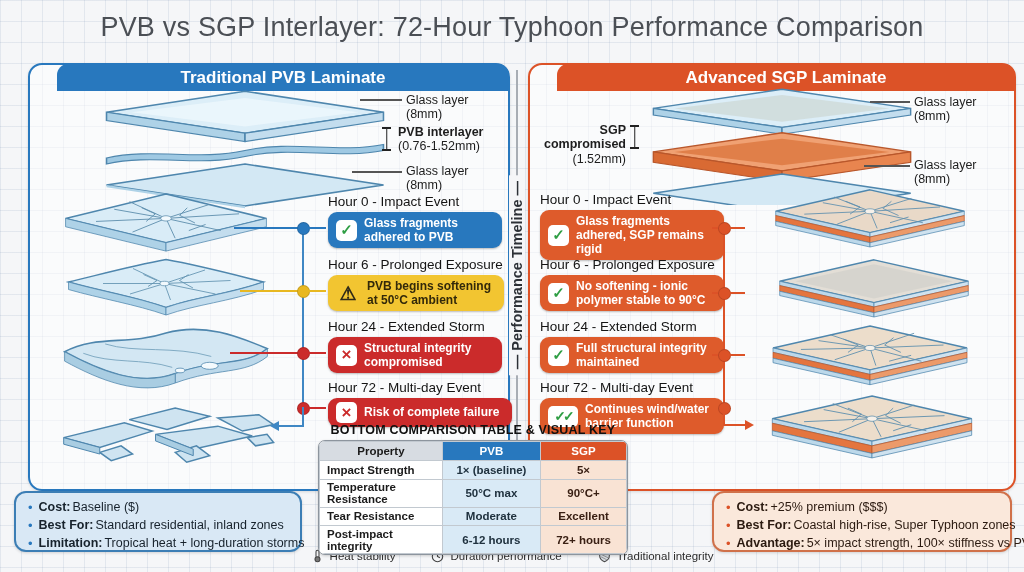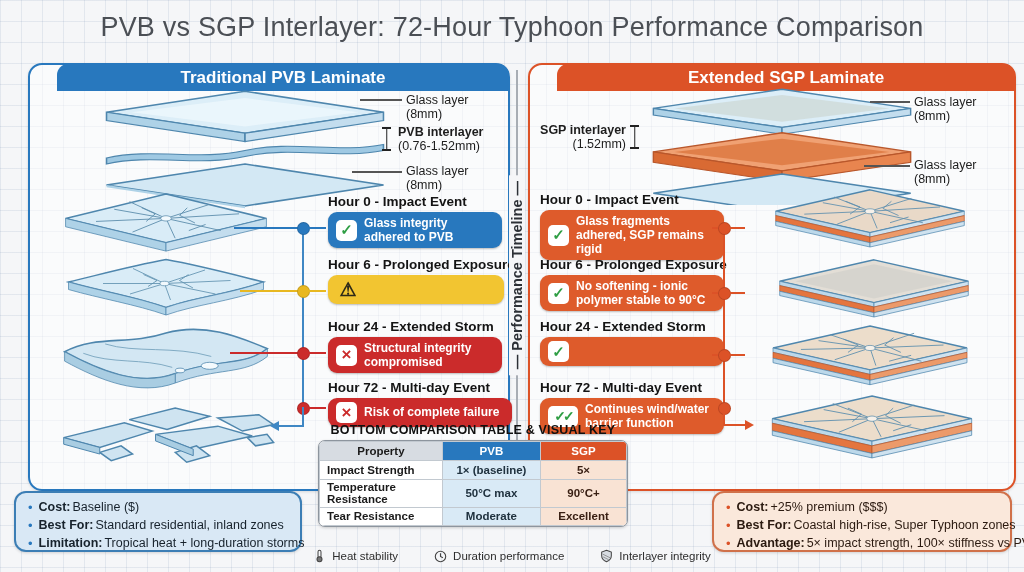--- a/index.html
+++ b/index.html
@@ -22,21 +22,21 @@
   .panel.pvb .panel-header{background:#2878BE;}
   .panel.sgp .panel-header{background:#DC5227;}
   .abs{position:absolute;}
   
   .lbl{position:absolute;font-size:12.5px;color:#1d1d1d;line-height:1.15;}
   .lbl b{font-size:12.5px;}
   .lline{position:absolute;height:1.5px;background:#555;}
   .dim{position:absolute;width:9px;height:20px;border-top:2px solid #222;border-bottom:2px solid #222;}
   .dim::before{content:"";position:absolute;left:50%;top:0;bottom:0;width:1.5px;background:#222;transform:translateX(-50%);}
   
-  .ev-title{position:absolute;font-size:13.5px;font-weight:bold;color:#141414;white-space:nowrap;}
+  .ev-title{position:absolute;font-size:13.5px;font-weight:normal;color:#141414;white-space:nowrap;}
   .badge{position:absolute;border-radius:9px;display:flex;align-items:center;gap:7px;
     padding:4px 8px;box-shadow:0 1px 2px rgba(0,0,0,.25);}
   .btext{font-size:12px;font-weight:bold;line-height:1.18;}
   .b-blue{background:#2878BE;} .b-blue .btext{color:#fff;}
   .b-yellow{background:#F2C531;} .b-yellow .btext{color:#33290a;}
   .b-red{background:#CB2B2B;} .b-red .btext{color:#fff;}
   .b-orange{background:#DE5B2B;} .b-orange .btext{color:#fff;}
   .bicon{flex:0 0 auto;width:21px;height:21px;background:#fff;border-radius:5px;
     display:flex;align-items:center;justify-content:center;font-weight:bold;font-size:15px;}
   .ic-check{color:#2F9E44;}
@@ -191,26 +191,27 @@
     <div class="seg" style="left:276px;top:287px;width:20px;background:#CB2B2B;"></div>
     <div class="dot" style="left:267px;top:337px;background:#CB2B2B;"></div>
     <div class="seg" style="left:276px;top:342px;width:20px;background:#CB2B2B;"></div>
     <div class="vseg" style="left:272px;top:342px;height:20px;background:#3f87c4;"></div>
     <div class="seg" style="left:248px;top:360px;width:26px;background:#3f87c4;"></div>
     <div class="arrow-l" style="left:240px;top:356px;border-right:9px solid #3f87c4;"></div>
 
     <div class="ev-title" style="left:298px;top:129px;">Hour 0 - Impact Event</div>
     <div class="badge b-blue" style="left:298px;top:147px;width:158px;">
       <span class="bicon ic-check">✓</span>
-      <span class="btext">Glass integrity adhered to PVB</span>
+      <span class="btext">Glass fragments adhered to PVB</span>
     </div>
 
     <div class="ev-title" style="left:298px;top:192px;">Hour 6 - Prolonged Exposure</div>
     <div class="badge b-yellow" style="left:298px;top:210px;width:160px;">
       <span class="bicon ic-warn">⚠</span>
+      <span class="btext">PVB begins softening at 50°C ambient</span>
     </div>
 
     <div class="ev-title" style="left:298px;top:254px;">Hour 24 - Extended Storm</div>
     <div class="badge b-red" style="left:298px;top:272px;width:158px;">
       <span class="bicon ic-x">×</span>
       <span class="btext">Structural integrity compromised</span>
     </div>
 
     <div class="ev-title" style="left:298px;top:315px;">Hour 72 - Multi-day Event</div>
     <div class="badge b-red" style="left:298px;top:333px;width:168px;">
@@ -218,36 +219,36 @@
       <span class="btext">Risk of complete failure</span>
     </div>
   </section>
 
   <div class="axis-line"></div>
   <div class="axis-label">
     <span>— Performance Timeline —</span>
   </div>
 
   <section class="panel sgp">
-    <header class="panel-header">Extended SGP Laminate</header>
+    <header class="panel-header">Advanced SGP Laminate</header>
 
     <svg class="abs" style="left:108px;top:22px;" width="288" height="118" viewBox="0 0 300 160" preserveAspectRatio="none">
       <polygon points="150,3 284,29 150,55 16,29" fill="#dceef8" stroke="#4e86ad" stroke-width="2"></polygon>
       <polygon points="150,11 262,29 150,47 38,29" fill="#cfdbd9" opacity="0.85"></polygon>
       <polygon points="16,29 150,55 150,64 16,38" fill="#aed2e7" stroke="#4e86ad" stroke-width="1.5"></polygon>
       <polygon points="150,55 284,29 284,38 150,64" fill="#c3ddee" stroke="#4e86ad" stroke-width="1.5"></polygon>
       <polygon points="150,62 284,88 150,114 16,88" fill="#f0a173" stroke="#b9572b" stroke-width="2"></polygon>
       <polygon points="150,70 262,88 150,106 38,88" fill="#e07f49"></polygon>
       <polygon points="16,88 150,114 150,128 16,102" fill="#d96a33" stroke="#b9572b" stroke-width="1.5"></polygon>
       <polygon points="150,114 284,88 284,102 150,128" fill="#e8854f" stroke="#b9572b" stroke-width="1.5"></polygon>
       <polygon points="150,118 284,144 150,170 16,144" fill="#d3e8f4" stroke="#4e86ad" stroke-width="2"></polygon>
     </svg>
 
     <div class="lbl" style="left:8px;top:58px;width:88px;text-align:right;">
-      <b>SGP interlayer</b><br>
+      <b>SGP compromised</b><br>
       <span>(1.52mm)</span>
     </div>
     <div class="dim" style="left:100px;top:60px;"></div>
 
     <div class="lline" style="left:340px;top:36px;width:40px;"></div>
     <div class="lbl" style="left:384px;top:30px;">Glass layer (8mm)</div>
     <div class="lline" style="left:334px;top:100px;width:46px;"></div>
     <div class="lbl" style="left:384px;top:93px;">Glass layer (8mm)</div>
 
     <div class="ev-title" style="left:10px;top:127px;">Hour 0 - Impact Event</div>
@@ -258,20 +259,21 @@
 
     <div class="ev-title" style="left:10px;top:192px;">Hour 6 - Prolonged Exposure</div>
     <div class="badge b-orange" style="left:10px;top:210px;width:168px;">
       <span class="bicon ic-check">✓</span>
       <span class="btext">No softening - ionic polymer stable to 90°C</span>
     </div>
 
     <div class="ev-title" style="left:10px;top:254px;">Hour 24 - Extended Storm</div>
     <div class="badge b-orange" style="left:10px;top:272px;width:168px;">
       <span class="bicon ic-check">✓</span>
+      <span class="btext">Full structural integrity maintained</span>
     </div>
 
     <div class="ev-title" style="left:10px;top:315px;">Hour 72 - Multi-day Event</div>
     <div class="badge b-orange" style="left:10px;top:333px;width:168px;">
       <span class="bicon ic-check2">✓✓</span>
       <span class="btext">Continues wind/water barrier function</span>
     </div>
 
     <div class="vseg" style="left:193px;top:160px;height:182px;background:#DC5227;"></div>
     <div class="dot" style="left:188px;top:157px;background:#DC5227;"></div>
@@ -392,20 +394,25 @@
           <tr>
             <td class="c-prop">Temperature Resistance</td>
             <td class="c-pvb">50°C max</td>
             <td class="c-sgp">90°C+</td>
           </tr>
           <tr>
             <td class="c-prop">Tear Resistance</td>
             <td class="c-pvb">Moderate</td>
             <td class="c-sgp">Excellent</td>
           </tr>
+          <tr>
+            <td class="c-prop">Post-impact integrity</td>
+            <td class="c-pvb">6-12 hours</td>
+            <td class="c-sgp">72+ hours</td>
+          </tr>
         </tbody>
       </table>
     </div>
   </div>
 
   <div class="note pvb">
     <div class="note-line">
       <span class="bullet">•</span>
       <span><b>Cost:</b><span>Baseline ($)</span></span>
     </div>
@@ -447,17 +454,17 @@
         <circle cx="7" cy="7" r="5.6" fill="none" stroke="#444" stroke-width="1.2"></circle>
         <path d="M7 3.6 V7 L9.6 8.4" fill="none" stroke="#444" stroke-width="1.2"></path>
       </svg>
       <span>Duration performance</span>
     </div>
     <div class="legend-item">
       <svg width="13" height="14" viewBox="0 0 14 14">
         <path d="M7 0.8 L12.2 2.8 V6.8 C12.2 10 9.6 12.2 7 13.2 C4.4 12.2 1.8 10 1.8 6.8 V2.8 Z" fill="#d7dce2" stroke="#444" stroke-width="1.1"></path>
         <path d="M3 5 L11 9 M3.4 8 L9.4 11" stroke="#888" stroke-width="0.9"></path>
       </svg>
-      <span>Interlayer integrity</span>
+      <span>Traditional integrity</span>
     </div>
   </div>
 
 </div>
 
 </body></html>

